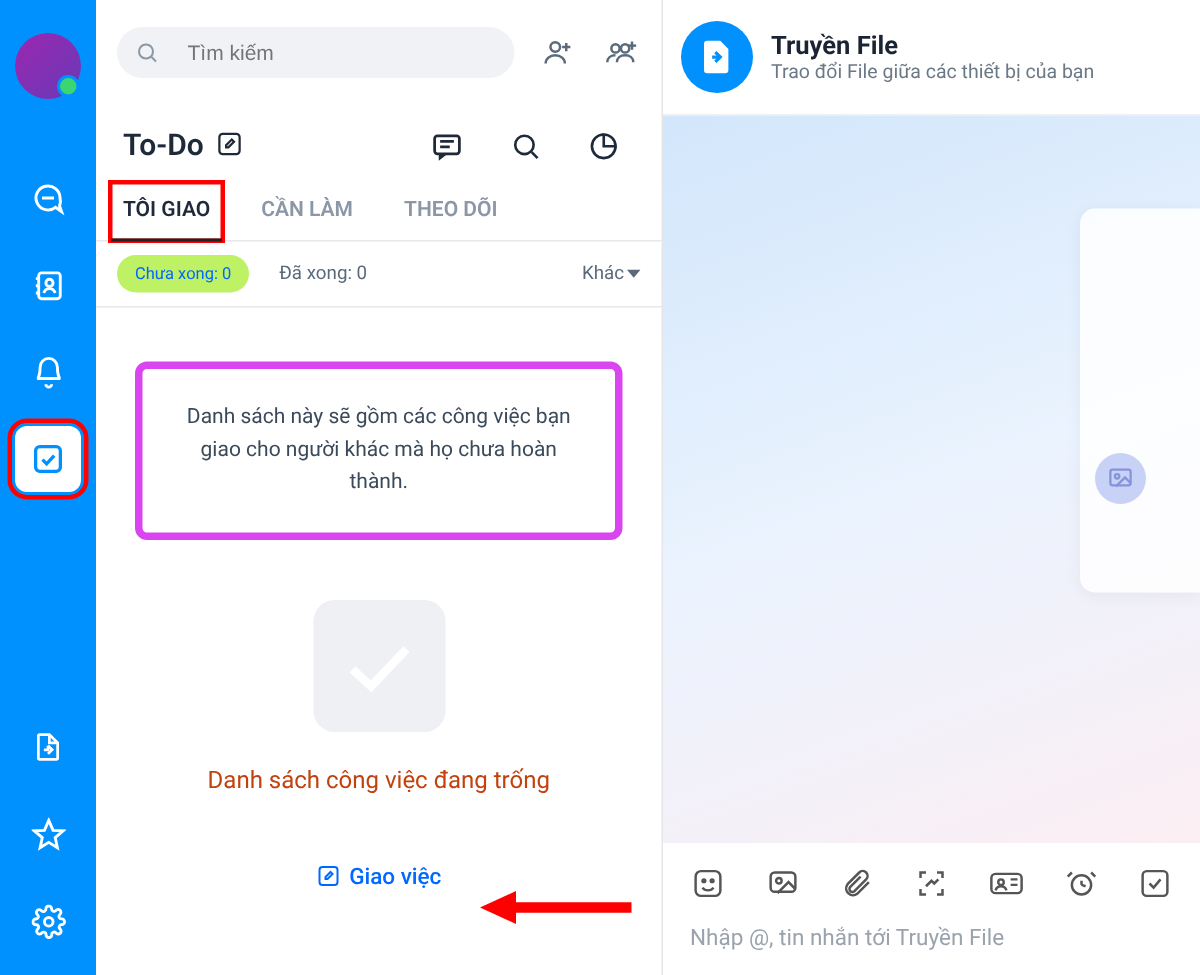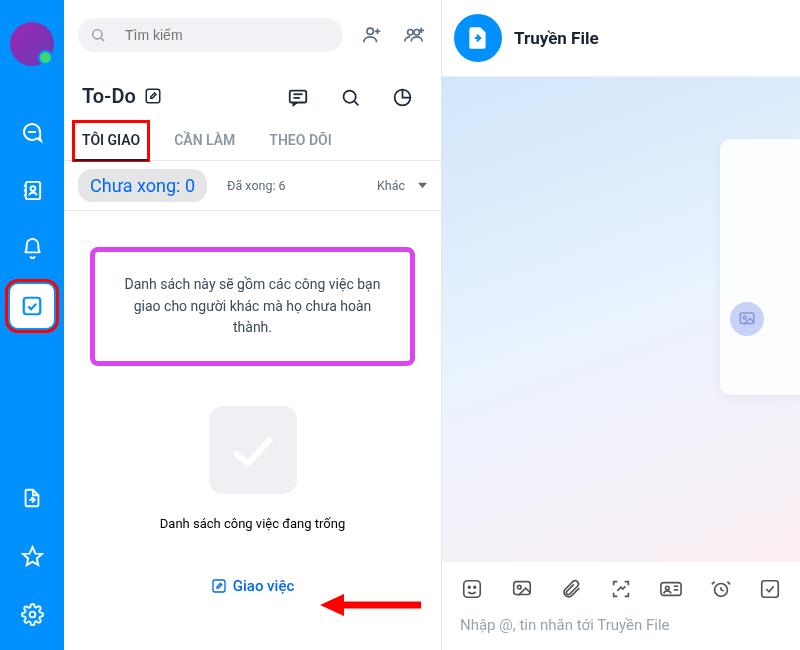--- a/index.html
+++ b/index.html
@@ -120,59 +120,59 @@
   padding-left:8px; padding-right:8px;
   margin-left:-8px; margin-right:26px;
 }
 .divider { height:1px; background:#e6e8eb; }
 .filter-row {
   display:flex; align-items:center;
   padding:8px 14px;
   gap: 10px;
 }
 .chip {
-  font-size:18px;
+  font-size:11px;
   color:#0068ff;
-  background:#e5e5e5;
+  background:#bef264;
   padding:6px 12px;
   border-radius:14px;
   cursor:pointer;
 }
 .chip-gray {
   font-size:12.5px;
   color:#5a6a7c;
   padding:6px 10px;
   cursor:pointer;
 }
 .drop {
   margin-left:auto;
   font-size:12.5px;
   color:#5a6a7c;
   cursor:pointer;
-  display:flex; align-items:center; gap:13px;
+  display:flex; align-items:center; gap:2px;
 }
 .empty-area { padding: 36px 26px 10px 26px; text-align:center; }
 .info-card {
   border:5px solid #d946ef;
   border-radius:8px;
   padding:22px 24px;
   font-size:14px;
   color:#3b4a5a;
   line-height:1.55;
   margin-bottom: 40px;
 }
 .big-check {
   width:88px; height:88px;
   background:#eef0f3;
   border-radius:14px;
   margin:0 auto 22px;
   display:flex; align-items:center; justify-content:center;
   color:#dfe3e8;
 }
-.empty-sub { font-size:13px; color:#000000; margin-bottom: 22px;}
+.empty-sub { font-size:16px; color:#c2410c; margin-bottom: 22px;}
 .assign-link {
   display:inline-flex; align-items:center; gap:6px;
   color:#0068ff; font-size:15px; font-weight:500;
   cursor:pointer;
   margin-top:24px;
 }
 .arrow {
   position:absolute;
   left:316px; top:590px;
   pointer-events:none;
@@ -357,21 +357,21 @@
 
   <div class="tabs">
     <div class="tab active hl">TÔI GIAO</div>
     <div class="tab">CẦN LÀM</div>
     <div class="tab">THEO DÕI</div>
   </div>
   <div class="divider"></div>
 
   <div class="filter-row">
     <div class="chip">Chưa xong: 0</div>
-    <div class="chip-gray">Đã xong: 6</div>
+    <div class="chip-gray">Đã xong: 0</div>
     <div class="drop">
       <span>Khác</span>
       <svg width="9" height="9" viewBox="0 0 10 10">
           <polygon fill="#5a6a7c" points="0,2 10,2 5,8"></polygon>
         </svg>
     </div>
   </div>
   <div class="divider"></div>
 
   <div class="empty-area">
@@ -396,20 +396,21 @@
   <div class="right-header">
     <div class="app-icon">
       <svg width="26" height="26" viewBox="0 0 24 24" fill="none">
           <path fill="#fff" d="M6 2h8l5 5v13a2 2 0 0 1-2 2H6a2 2 0 0 1-2-2V4a2 2 0 0 1 2-2z"></path>
           <polyline stroke="#0091ff" stroke-width="2" fill="none" points="9 12 13 12"></polyline>
           <polyline stroke="#0091ff" stroke-width="2" fill="none" points="11 9 14 12 11 15"></polyline>
         </svg>
     </div>
     <div>
       <div class="right-title">Truyền File</div>
+      <div class="right-sub">Trao đổi File giữa các thiết bị của bạn</div>
     </div>
   </div>
 
   <div class="content">
     <div class="card-cut">
       <div class="media-ball">
         <svg width="18" height="18" viewBox="0 0 24 24" fill="none" stroke="currentColor" stroke-width="2">
             <rect x="3" y="4" width="18" height="14" rx="2"></rect>
             <circle cx="9" cy="10" r="2"></circle>
             <path d="M21 16l-5-5-8 8"></path>

